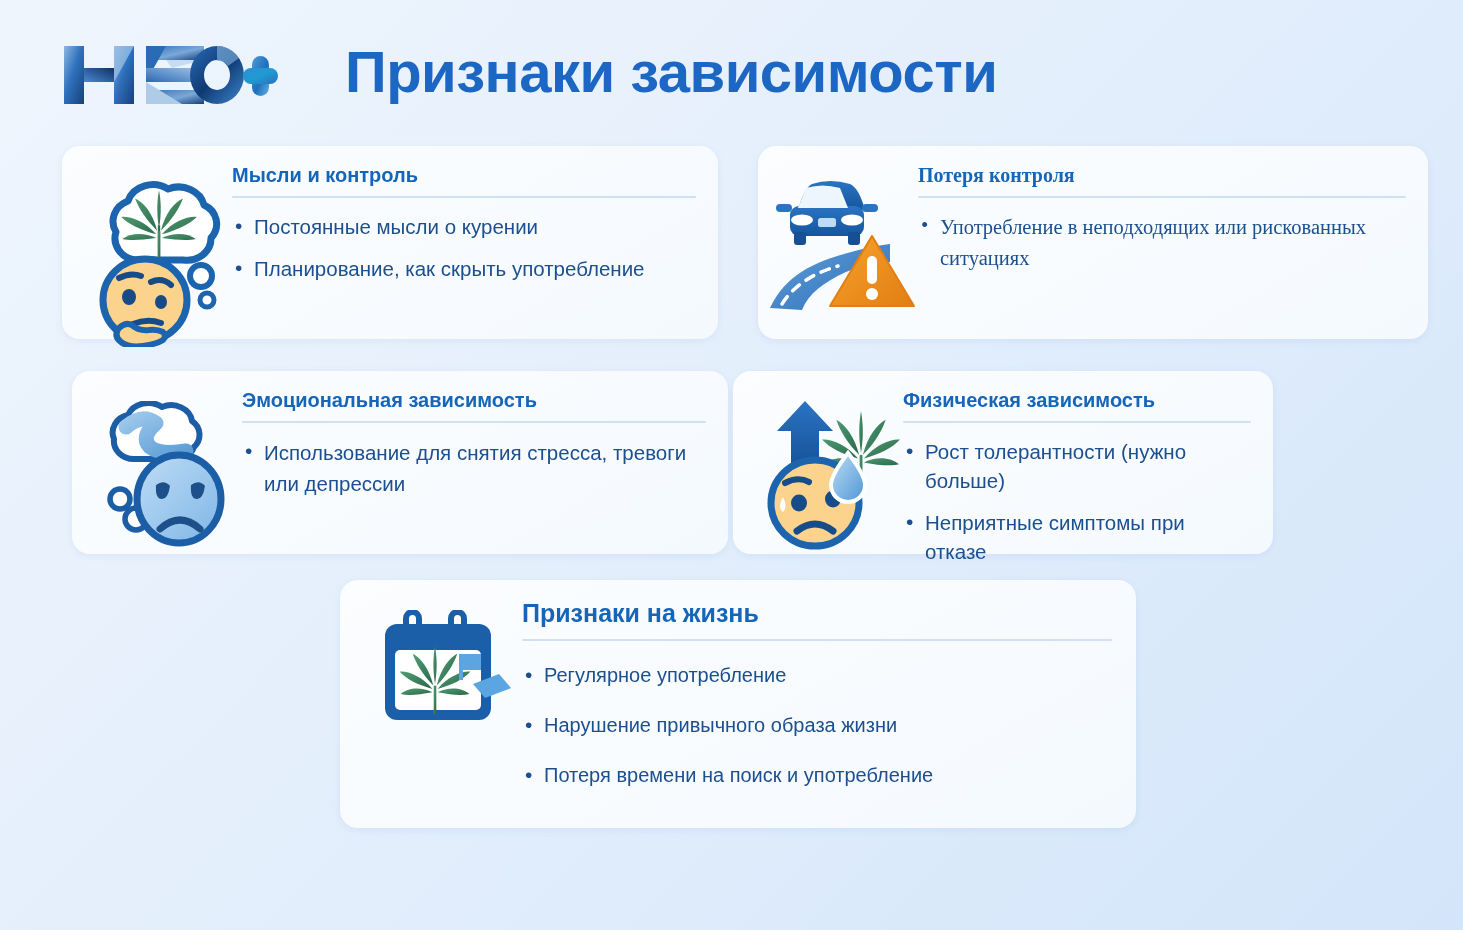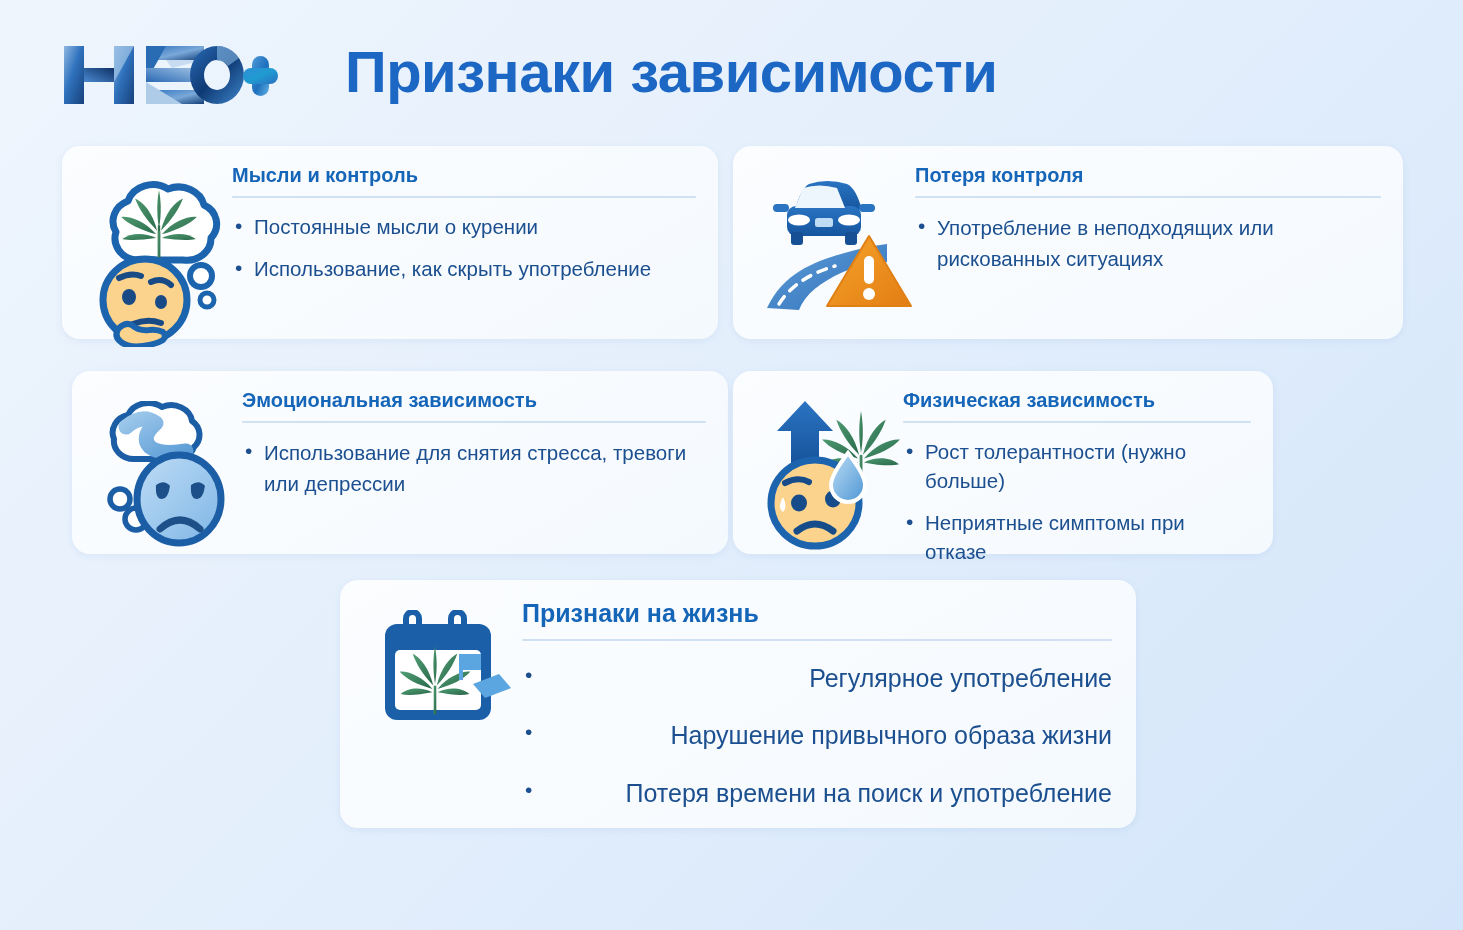--- a/index.html
+++ b/index.html
@@ -98,33 +98,33 @@
     position: absolute;
     left: 3px;
     top: -1px;
     color: #1b4f8f;
     font-size: 21px;
     line-height: 1.42;
   }
 
   
   #card-thoughts   { left: 62px;  top: 146px; width: 656px; height: 193px; padding: 18px 22px 18px 20px; }
-  #card-control    { left: 733px; top: 146px; width: 670px; height: 193px; padding: 18px 22px 18px 32px; }
+  #card-control    { left: 758px; top: 146px; width: 670px; height: 193px; padding: 18px 22px 18px 10px; font-family: Liberation Serif, serif; }
   #card-emotional  { left: 72px;  top: 371px; width: 656px; height: 183px; padding: 18px 22px 18px 20px; }
   #card-physical   { left: 733px; top: 371px; width: 540px; height: 183px; padding: 18px 22px 18px 20px; }
   #card-life       { left: 340px; top: 580px; width: 796px; height: 248px; padding: 20px 24px 20px 32px; }
 
   #card-thoughts  .card-icon { width: 150px; margin-top: 8px; }
   #card-control   .card-icon { width: 150px; margin-top: 6px; }
   #card-emotional .card-icon { width: 150px; margin-top: 12px; }
   #card-physical  .card-icon { width: 150px; margin-top: 4px; }
   #card-life      .card-icon { width: 150px; margin-top: 10px; }
 
   #card-life .card-heading { font-size: 25px; }
-  #card-life ul.bullets li { margin-bottom: 22px; font-size: 25px; text-align: right; }
+  #card-life ul.bullets li { margin-bottom: 22px; font-size: 20px; }
   #card-life .card-rule { margin-top: 11px; margin-bottom: 20px; }
 
   #card-control ul.bullets li { line-height: 1.52; }
   #card-emotional ul.bullets li { line-height: 1.52; }
 </style>
 </head>
 <body>
 
 <div class="header">
 
@@ -224,21 +224,21 @@
       <path d="M50 152 q14 -6 28 -1" stroke="#184b86" stroke-width="6" fill="none" stroke-linecap="round"></path>
 
       <path d="M36 156 q-6 8 2 14 q8 6 22 4 q14 -2 20 -6 q4 -4 0 -8 q-6 -3 -14 -2 q-10 1 -16 -4 q-6 -5 -14 2 z" fill="#fbd38d" stroke="#1c64ae" stroke-width="6" stroke-linejoin="round"></path>
     </svg>
   </div>
   <div class="card-body">
     <div class="card-heading">Мысли и контроль</div>
     <div class="card-rule"></div>
     <ul class="bullets">
       <li>Постоянные мысли о курении</li>
-      <li>Использование, как скрыть употребление</li>
+      <li>Планирование, как скрыть употребление</li>
     </ul>
   </div>
 </div>
 
 <div class="card" id="card-control">
   <div class="card-icon">
     <svg width="150" height="160" viewBox="0 0 150 160" aria-hidden="true">
       <defs>
         <linearGradient id="roadG" x1="0" y1="0" x2="1" y2="1">
           <stop offset="0%" stop-color="#5f9fd8"></stop>

